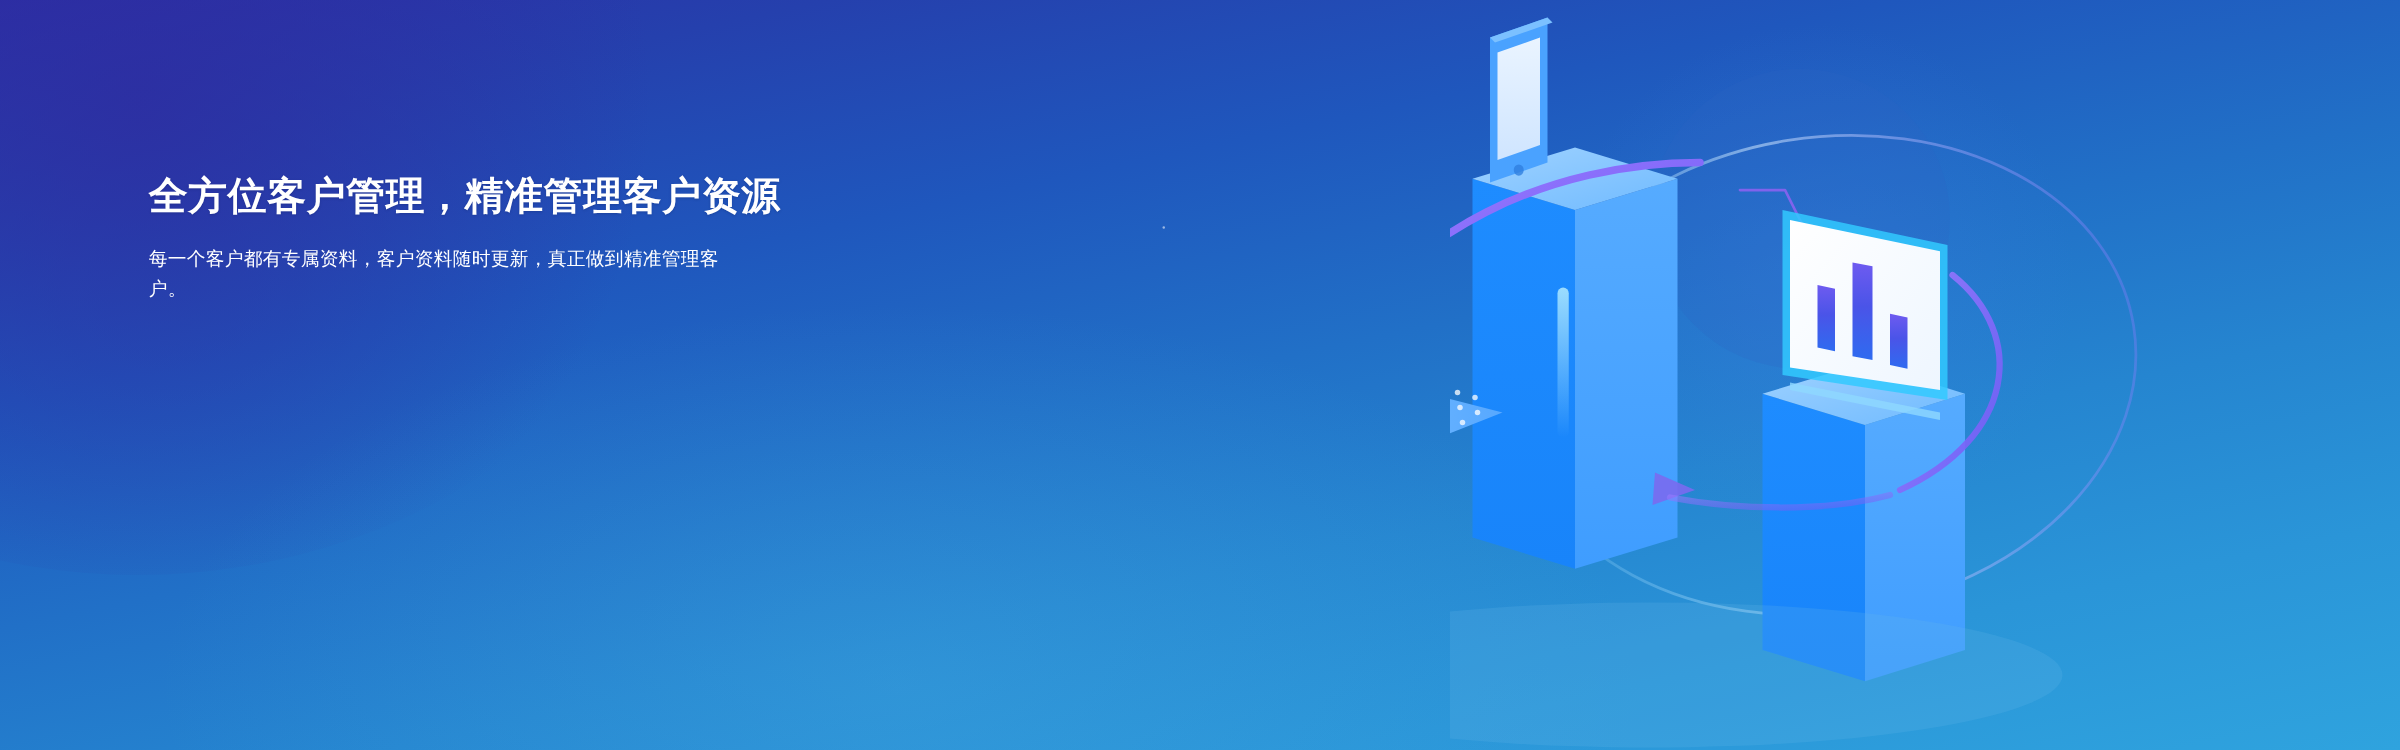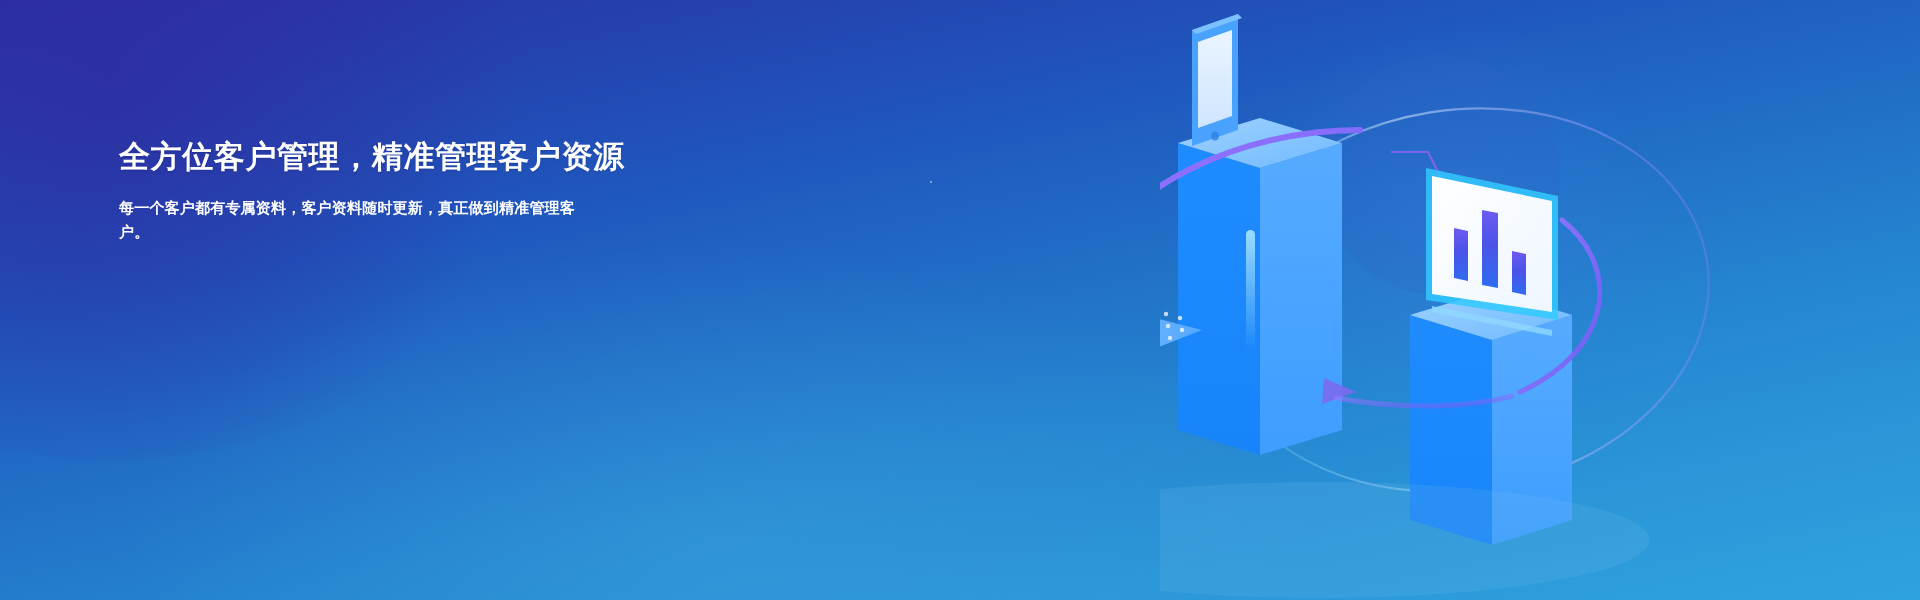--- a/index.html
+++ b/index.html
@@ -66,21 +66,20 @@
     letter-spacing: .6px;
     text-shadow: 0 1px 2px rgba(10,24,70,.22);
   }
   .subtext {
     margin: 18px 0 0 0;
     font-size: 15px;
     line-height: 1.62;
     color: #ffffff;
     width: 480px;
     letter-spacing: .2px;
-    font-weight: bold;
   }
   .cta {
     display: inline-block;
     margin-top: 32px;
     padding: 0;
     width: 132px;
     height: 44px;
     line-height: 42px;
     text-align: center;
     border: 1.6px solid #ffffff;

